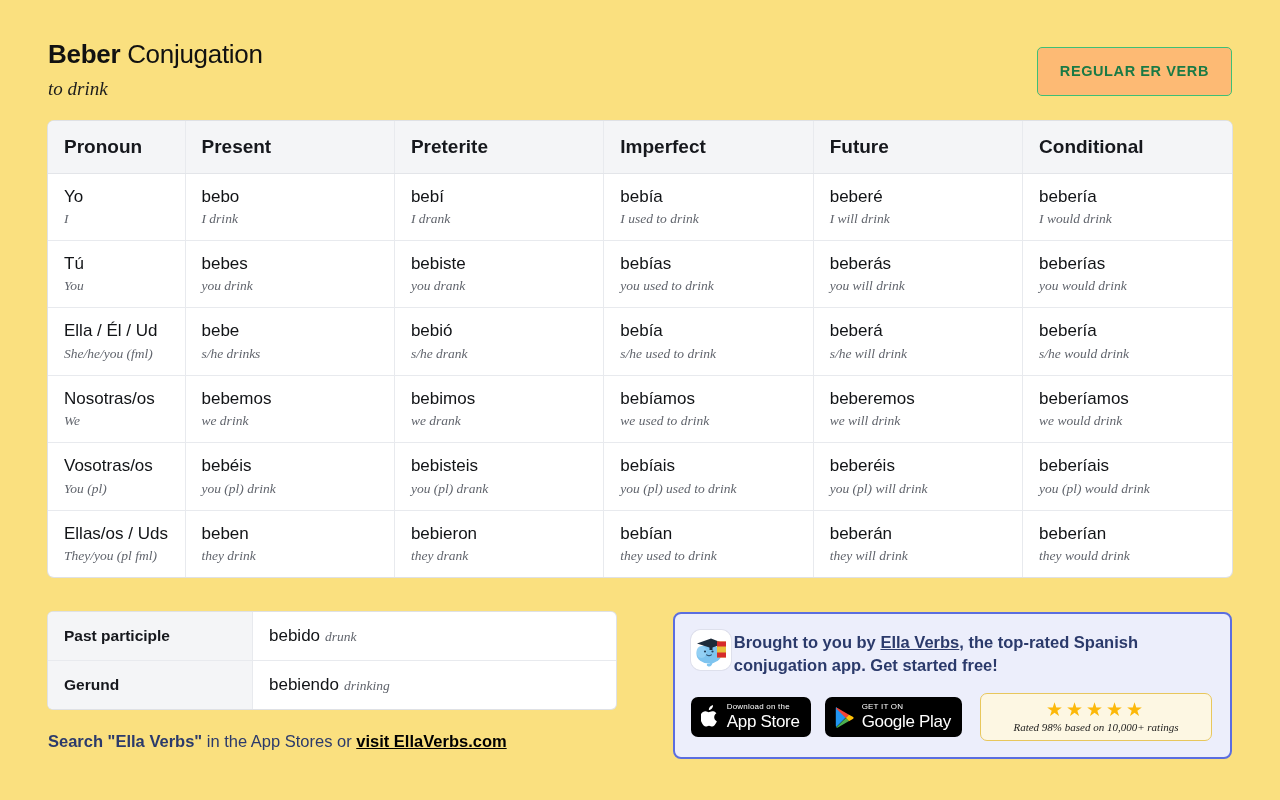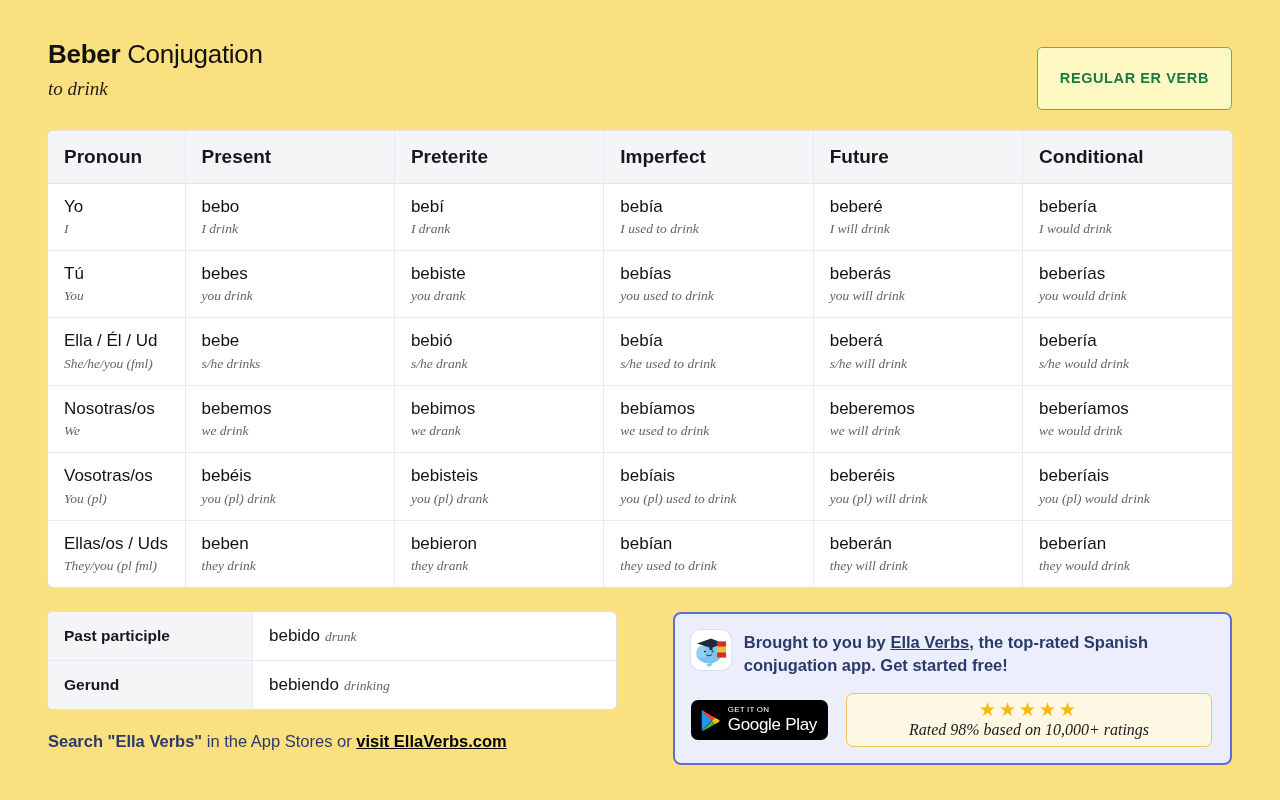--- a/index.html
+++ b/index.html
@@ -40,28 +40,28 @@
   h1.title .verb { font-weight: 700; }
   .subtitle {
     margin-top: 9px;
     font-size: 19px;
     font-style: italic;
     color: #1d1d1d;
     font-family: "Liberation Serif", serif;
   }
   .badge {
     margin-top: 11px;
-    background: #fef9c3;
+    background: #fdba74;
     border: 1px solid #3ebf76;
     border-radius: 5px;
     color: #1a7a45;
     font-weight: 700;
     font-size: 14.5px;
     letter-spacing: 0.6px;
-    padding: 23px 22px;
+    padding: 16px 22px;
     line-height: 1;
     white-space: nowrap;
   }
 
   
   .table-wrap {
     margin-top: 21px;
     background: #ffffff;
     border-radius: 6px;
     overflow: hidden;
@@ -174,21 +174,21 @@
     width: 572px;
     box-sizing: border-box;
     background: #eceefb;
     border: 2px solid #5b6ee0;
     border-radius: 8px;
     padding: 16px 18px 16px 16px;
   }
   .promo-top {
     display: flex;
     align-items: flex-start;
-    gap: 13px;
+    gap: 3px;
     justify-content: space-between;
   }
   .app-icon {
     width: 40px; height: 40px;
     border-radius: 10px;
     background: #ffffff;
     flex: 0 0 40px;
     position: relative;
     overflow: hidden;
     box-shadow: 0 0 0 1px rgba(0,0,0,0.06);
@@ -245,21 +245,21 @@
     box-sizing: border-box;
   }
   .stars {
     color: #fcb80a;
     font-size: 19px;
     letter-spacing: 3px;
     line-height: 1.05;
   }
   .rating-text {
     margin-top: 1px;
-    font-size: 16px;
+    font-size: 11px;
     font-style: italic;
     color: #1b1b1b;
     font-family: "Liberation Serif", serif;
     white-space: nowrap;
   }
 </style>
 </head>
 <body>
 
 <div class="page">
@@ -487,20 +487,30 @@
             <rect x="18.5" y="14" width="3" height="6" fill="#1d2b3a"></rect>
             <rect x="26" y="11.5" width="9" height="16" fill="#e8c23c"></rect>
             <rect x="26" y="11.5" width="9" height="5" fill="#d62b2b"></rect>
             <rect x="26" y="22.5" width="9" height="5" fill="#d62b2b"></rect>
           </svg>
         </div>
         <div class="promo-text"><span>Brought to you by </span><a class="link" href="#">Ella Verbs</a><span>, the top-rated Spanish conjugation app. Get started free!</span></div>
       </div>
 
       <div class="promo-bottom">
+        <div class="store-badge">
+          <svg width="19" height="23" viewBox="0 0 19 23" aria-hidden="true">
+            <path d="M13.2 12.1c0-2.6 2.1-3.8 2.2-3.9-1.2-1.8-3.1-2-3.8-2-1.6-.2-3.1 1-3.9 1-.8 0-2-1-3.3-.9-1.7 0-3.3 1-4.2 2.5-1.8 3.1-.5 7.7 1.3 10.2.9 1.2 1.9 2.6 3.2 2.6 1.3 0 1.8-.8 3.3-.8 1.5 0 2 .8 3.3.8 1.4 0 2.2-1.2 3.1-2.5 1-1.4 1.4-2.8 1.4-2.9-.1 0-2.6-1-2.6-4.1z" fill="#ffffff"></path>
+            <path d="M10.9 3.5c.7-.9 1.2-2.1 1.1-3.3-1 0-2.3.7-3 1.6-.7.8-1.3 2-1.1 3.2 1.1.1 2.3-.6 3-1.5z" fill="#ffffff"></path>
+          </svg>
+          <div class="sb-lines">
+            <span class="sb-small">Download on the</span>
+            <span class="sb-big">App Store</span>
+          </div>
+        </div>
 
         <div class="store-badge">
           <svg width="20" height="22" viewBox="0 0 20 22" aria-hidden="true">
             <path d="M1.2 1.1C.9 1.4.8 1.9.8 2.5v17c0 .6.1 1.1.4 1.4l.1.1 9.5-9.5v-.2L1.2 1.1z" fill="#2196f3"></path>
             <path d="M13.9 15.2l-3.1-3.2v-.2l3.1-3.2.1.1 3.8 2.1c1.1.6 1.1 1.6 0 2.2l-3.9 2.2z" fill="#ffc107"></path>
             <path d="M14 15.1L10.8 11.9 1.2 21.5c.4.4 1 .4 1.7.1l11.1-6.5" fill="#4caf50"></path>
             <path d="M14 8.7L2.9 2.3c-.7-.4-1.3-.3-1.7.1l9.6 9.5L14 8.7z" fill="#f44336"></path>
           </svg>
           <div class="sb-lines">
             <span class="sb-small gp-small">GET IT ON</span>

